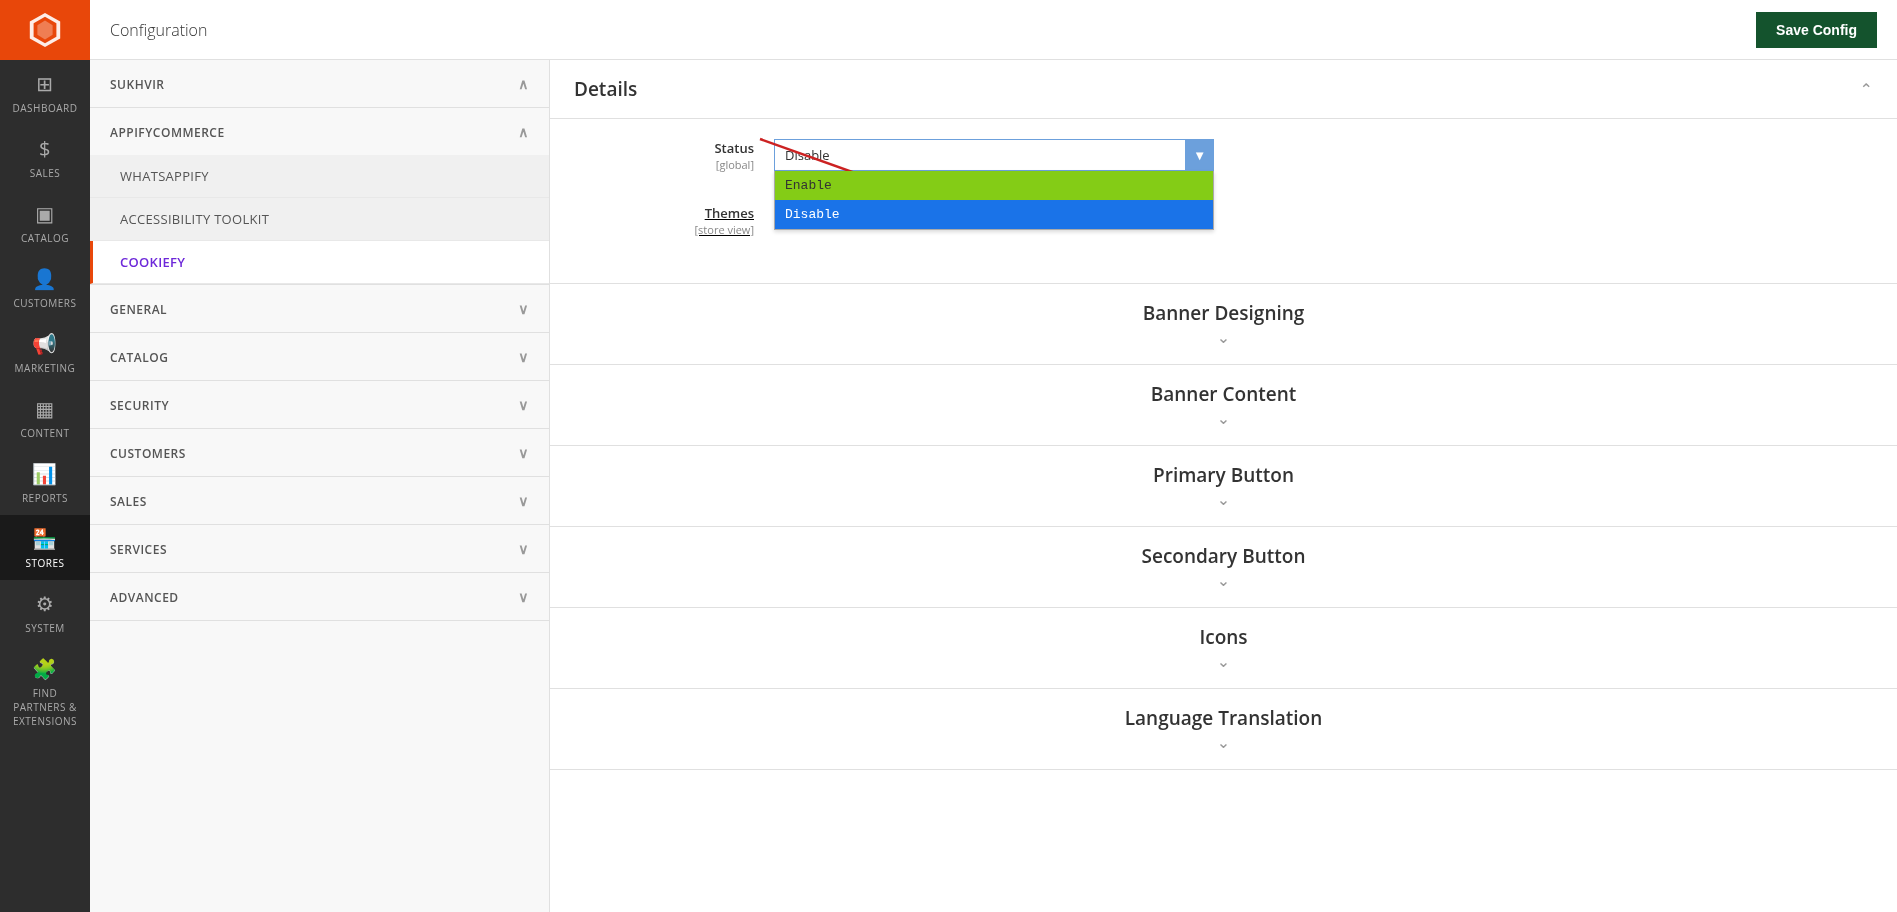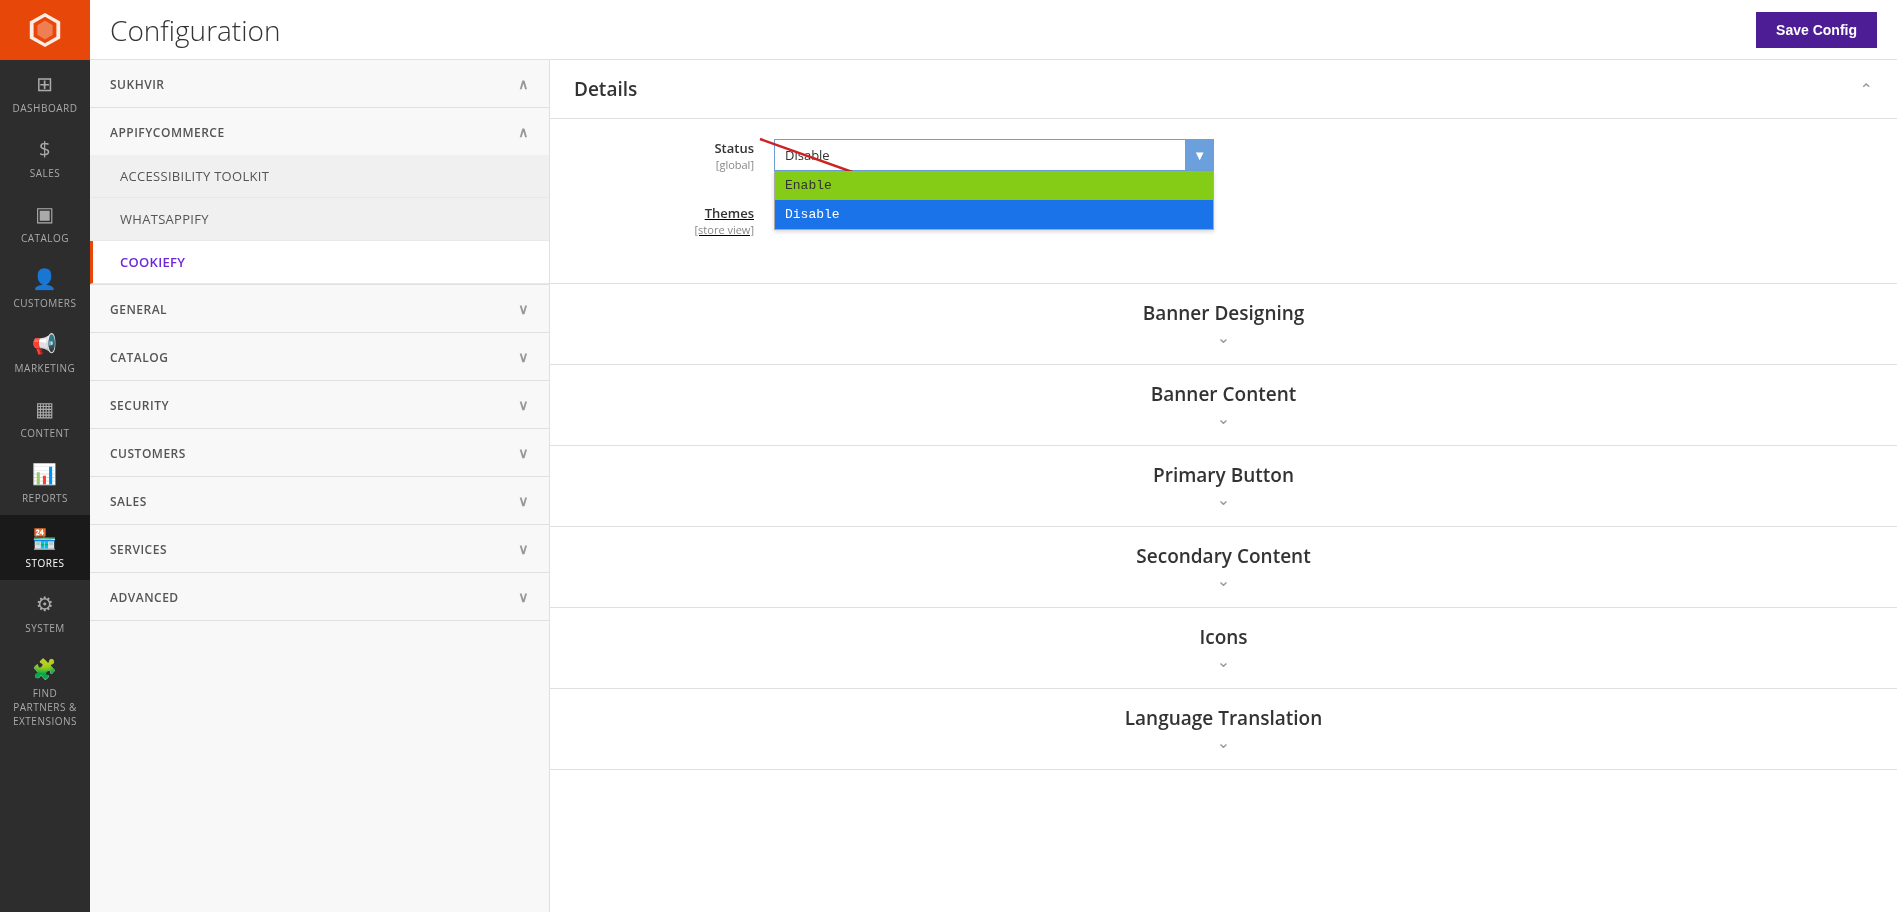--- a/index.html
+++ b/index.html
@@ -59,26 +59,26 @@
       background: #fff;
       height: 60px;
       display: flex;
       align-items: center;
       justify-content: space-between;
       padding: 0 20px;
       border-bottom: 1px solid #e0e0e0;
       flex-shrink: 0;
     }
     .page-title-text {
-      font-size: 28px;
+      font-size: 16px;
       font-weight: 300;
       color: #333;
     }
     .save-config-btn {
-      background: #4c1d95;
+      background: #14532d;
       color: #fff;
       border: none;
       padding: 10px 20px;
       font-size: 14px;
       font-weight: 600;
       cursor: pointer;
       border-radius: 0;
     }
 
     
@@ -317,24 +317,24 @@
         </div>
       </div>
 
       <div class="sidebar-section">
         <div class="sidebar-section-header">
           <span>APPIFYCOMMERCE</span>
           <span class="sidebar-chevron">∧</span>
         </div>
         <div class="sidebar-sub-items">
           <div class="sidebar-sub-item">
+            <span>WHATSAPPIFY</span>
+          </div>
+          <div class="sidebar-sub-item">
             <span>ACCESSIBILITY TOOLKIT</span>
-          </div>
-          <div class="sidebar-sub-item">
-            <span>WHATSAPPIFY</span>
           </div>
           <div class="sidebar-sub-item active">
             <span>Cookiefy</span>
           </div>
         </div>
       </div>
 
       <div class="sidebar-section">
         <div class="sidebar-section-header">
           <span>GENERAL</span>
@@ -460,21 +460,21 @@
 
       <div class="config-panel">
         <div class="config-panel-header">
           <span class="config-panel-title">Primary Button</span>
           <span class="config-panel-chevron">⌄</span>
         </div>
       </div>
 
       <div class="config-panel">
         <div class="config-panel-header">
-          <span class="config-panel-title">Secondary Content</span>
+          <span class="config-panel-title">Secondary Button</span>
           <span class="config-panel-chevron">⌄</span>
         </div>
       </div>
 
       <div class="config-panel">
         <div class="config-panel-header">
           <span class="config-panel-title">Icons</span>
           <span class="config-panel-chevron">⌄</span>
         </div>
       </div>

